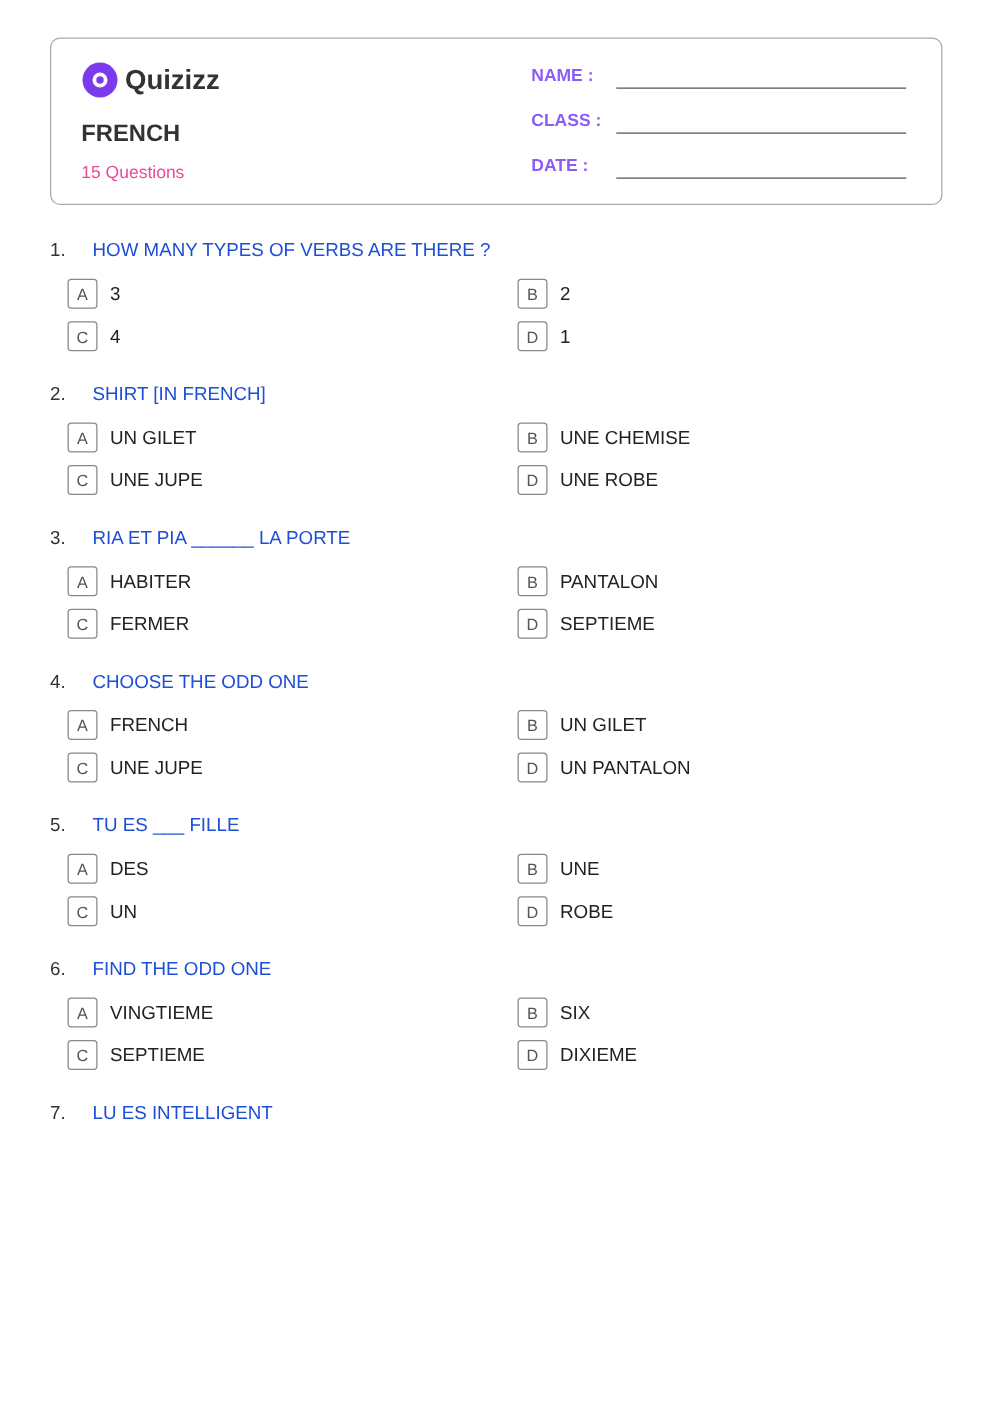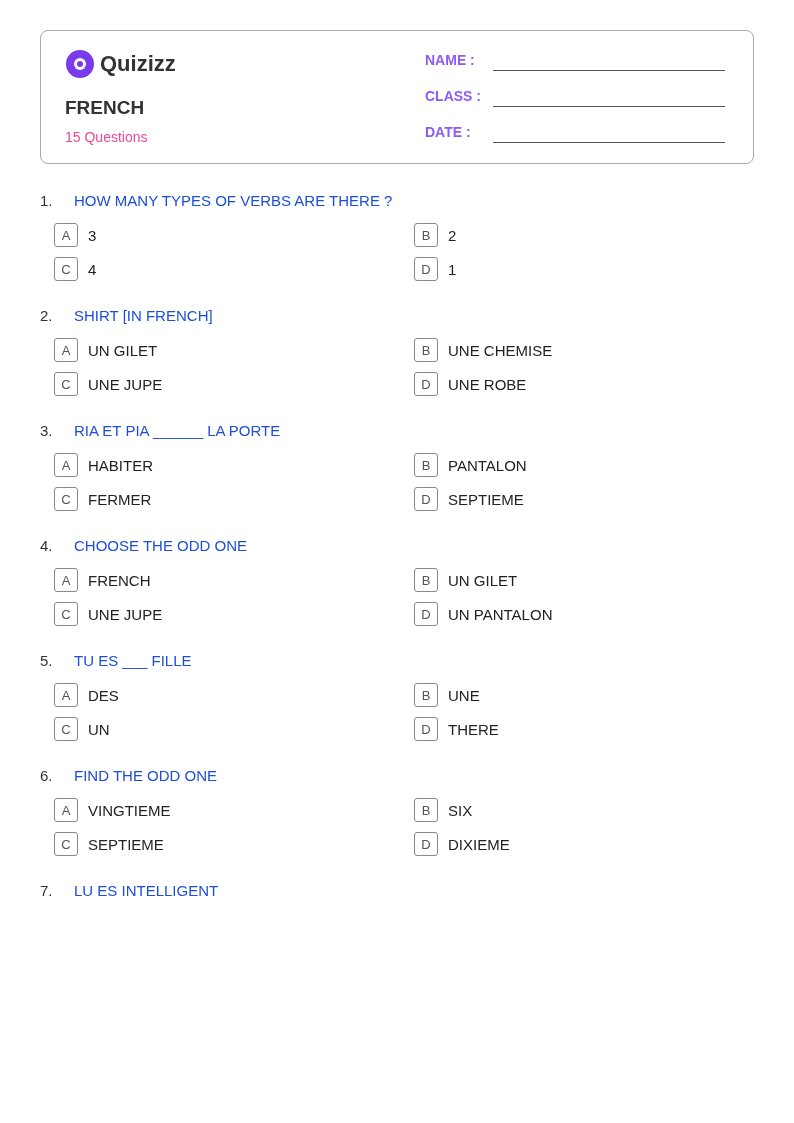--- a/index.html
+++ b/index.html
@@ -268,21 +268,21 @@
         <div class="option">
           <span class="option-label">B</span>
           <span class="option-text">UNE</span>
         </div>
         <div class="option">
           <span class="option-label">C</span>
           <span class="option-text">UN</span>
         </div>
         <div class="option">
           <span class="option-label">D</span>
-          <span class="option-text">THERE</span>
+          <span class="option-text">ROBE</span>
         </div>
       </div>
     </div>
     <div class="question-block">
       <div class="question-header">
         <span class="question-num">6.</span>
         <span class="question-text">FIND THE ODD ONE</span>
       </div>
       <div class="options-grid">
         <div class="option">

